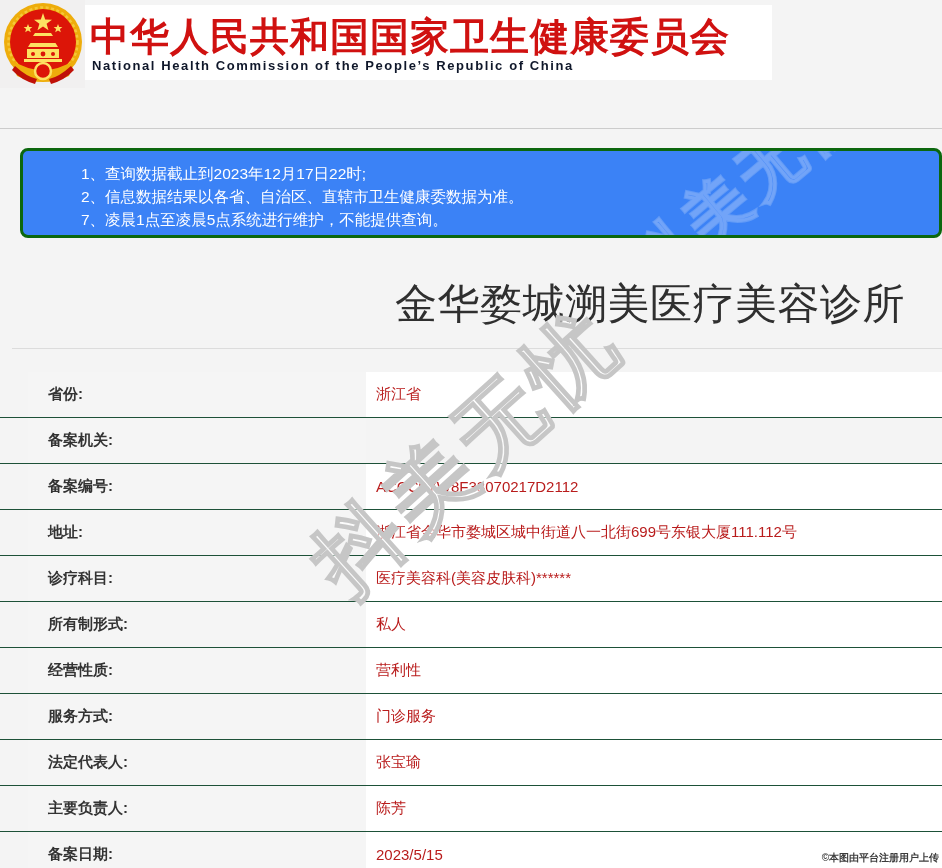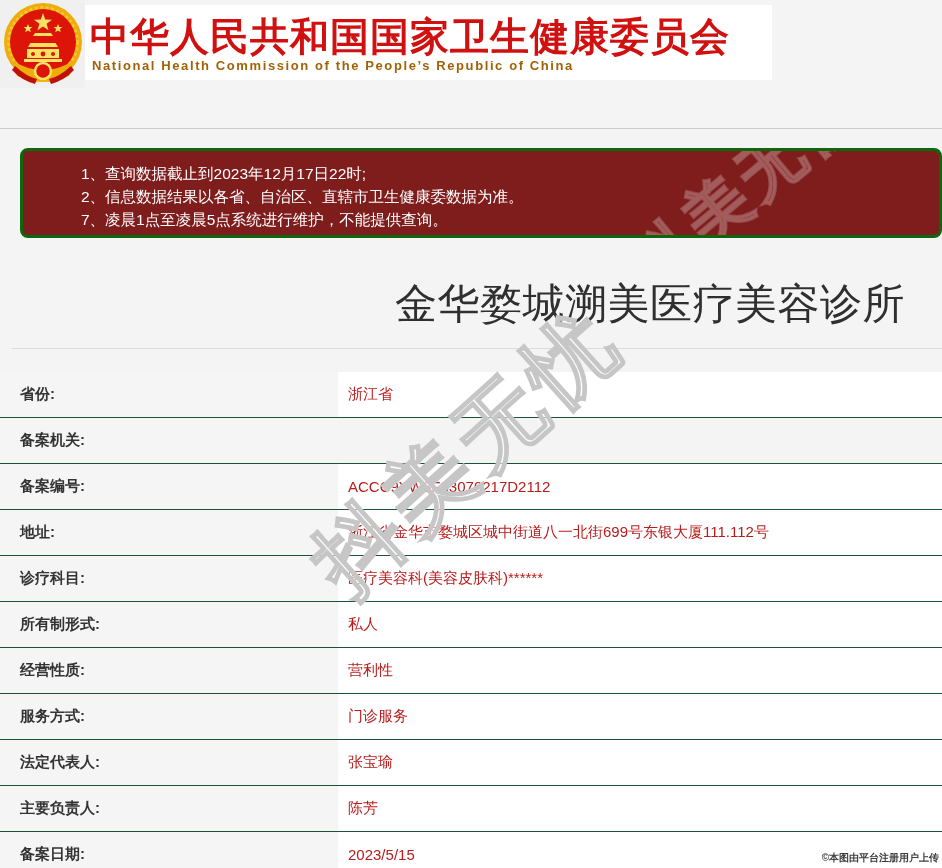--- a/index.html
+++ b/index.html
@@ -25,32 +25,32 @@
   }
   .title-cn {
     position: absolute; left: 90px; top: 10px;
     font-size: 39px; font-weight: bold;
     color: #d01110; letter-spacing: 1px;
     white-space: nowrap; z-index: 3;
   }
   .title-en {
     position: absolute; left: 92px; top: 58px;
     font-size: 13px; font-weight: bold;
-    color: #a16207; letter-spacing: 1.6px;
+    color: #0f172a; letter-spacing: 1.6px;
     white-space: nowrap; z-index: 3;
   }
   .top-divider {
     position: absolute; top: 128px; left: 0;
     width: 942px; height: 1px; background: #cccccc;
   }
   
   .notice-box {
     position: absolute; left: 20px; top: 148px; right: 0;
     height: 90px; box-sizing: border-box;
-    background: #7f1d1d;
+    background: #3b82f6;
     border: 3px solid #0c670e;
     border-radius: 8px;
     color: #ffffff;
     padding: 11px 10px 0 58px;
     font-size: 15.5px;
     overflow: hidden;
     z-index: 1;
   }
   .notice-lines div { line-height: 23px; white-space: nowrap; }
   .notice-watermark {
@@ -81,21 +81,21 @@
   .row {
     display: flex;
     height: 45px;
     border-bottom: 1.5px solid #1d5138;
   }
   .label-cell {
     width: 338px; box-sizing: border-box;
     background: #f5f5f5;
     display: flex; align-items: center;
     padding-left: 20px;
-    font-size: 15px; font-weight: bold; color: #333333;
+    font-size: 15px; font-weight: bold; color: #333333; margin-left: 28px;
   }
   .value-cell {
     flex: 1;
     background: #ffffff;
     display: flex; align-items: center;
     padding-left: 10px;
     font-size: 15px; color: #b91c1c;
     white-space: nowrap;
   }
   

